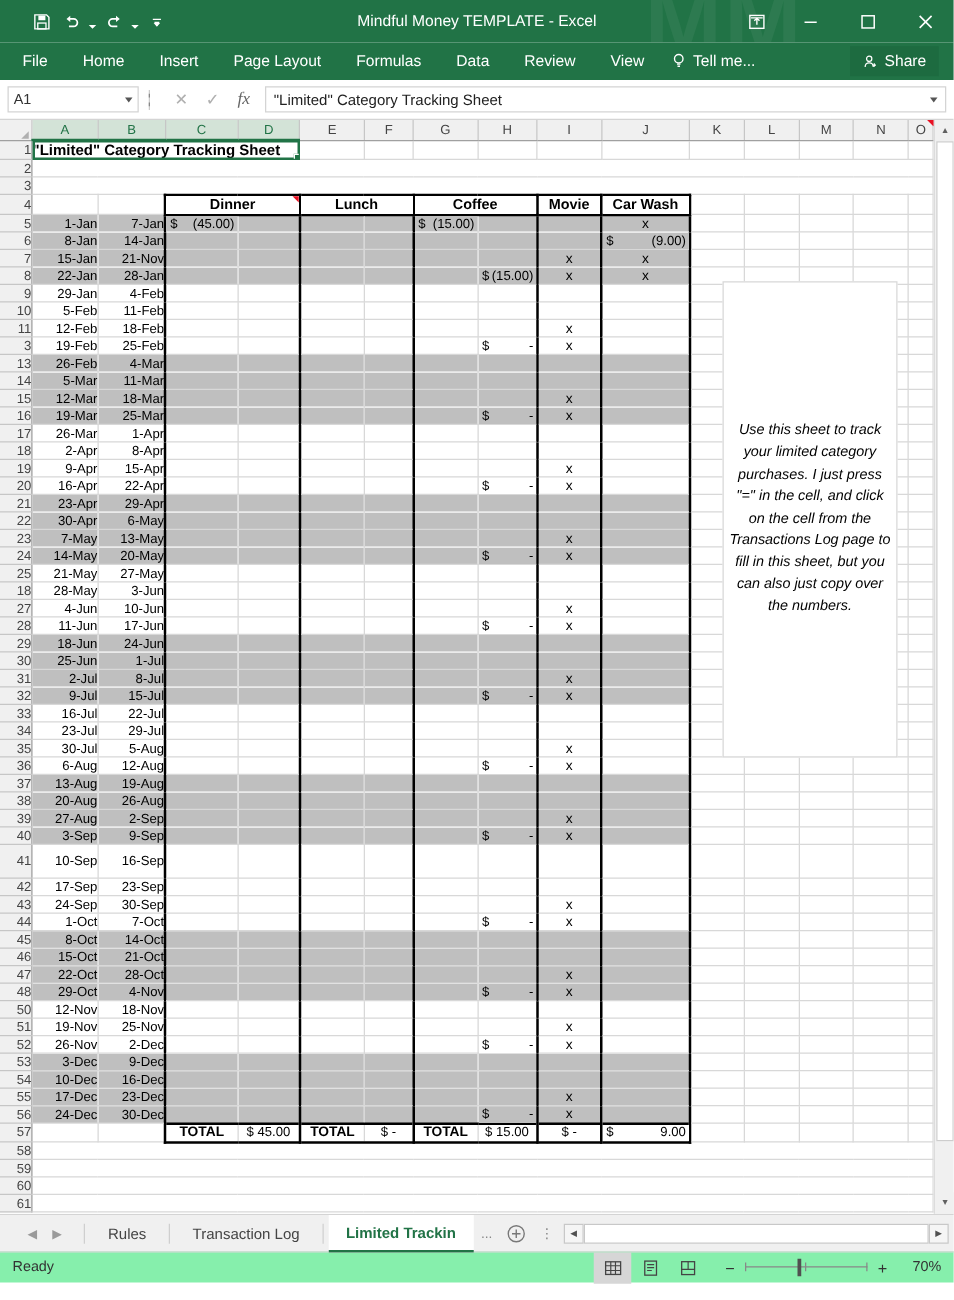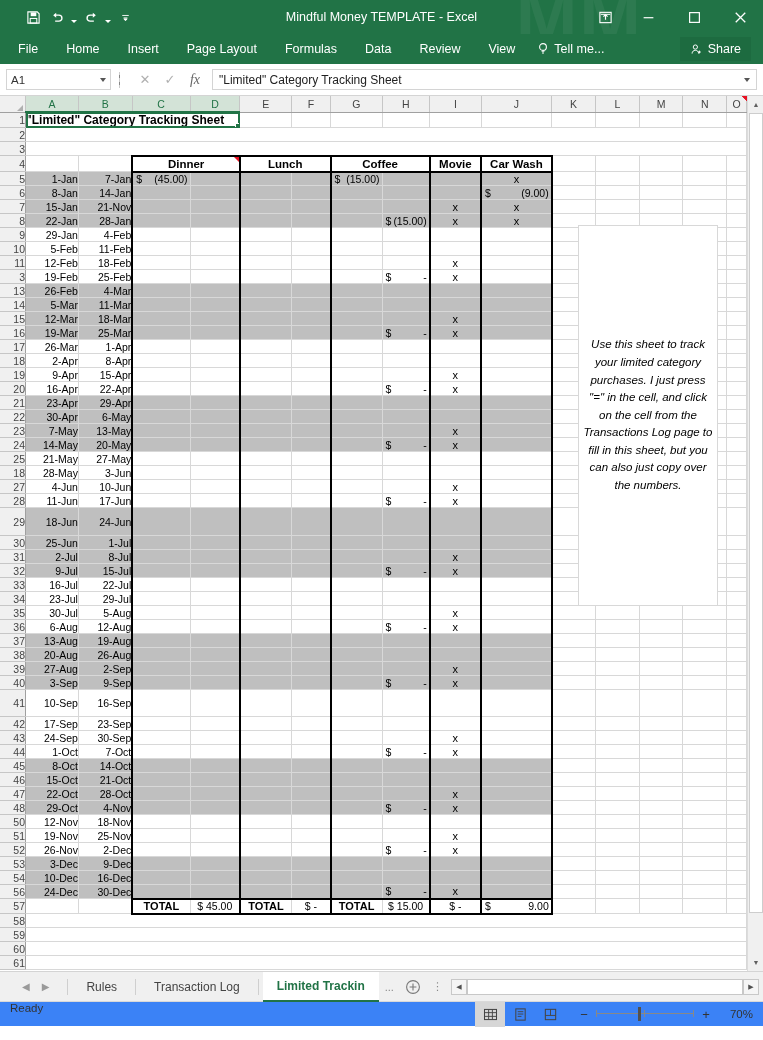--- a/index.html
+++ b/index.html
@@ -195,21 +195,21 @@
     border-bottom: 2px solid #217346;
   }
   .addsheet { width: 26px; display: flex; align-items: center; justify-content: center; color: #787878; }
   .tab-dots { color: #888; font-size: 11px; padding: 0 6px; letter-spacing: 0; }
   .hscroll { flex: 1; display: flex; align-items: center; margin: 0 4px 0 2px; }
   .hs-btn { width: 16px; height: 16px; border: 1px solid #c8c8c8; background:#f5f5f5; display:flex; align-items:center; justify-content:center; color:#505050; font-size: 7px;}
   .hs-track { flex: 1; height: 16px; border: 1px solid #c8c8c8; background: #fff; }
 
   
   .statusbar {
-    height: 25px; background: #3b82f6; display: flex; 
+    height: 25px; background: #86efac; display: flex; align-items: center;
     border-top: 1px solid #d9d9d9; font-size: 11.5px; color: #333;
     padding-left: 10px;
   }
   .sb-right { margin-left: auto; display: flex; align-items: center; gap: 0; padding-right: 10px;}
   .view-btn {
     width: 30px; height: 25px; display: flex; align-items: center;
     justify-content: center; color: #444;
   }
   .view-btn.active { background: #d6d6d6; }
   .zoomctl { display: flex; align-items: center; gap: 7px; margin-left: 14px; }
@@ -870,21 +870,21 @@
               <span class="amt">-</span>
             </td>
             <td class="cell ctr tbl-l tbl-r">x</td>
             <td class="cell tbl-r"></td>
             <td class="cell"></td>
             <td class="cell"></td>
             <td class="cell"></td>
             <td class="cell"></td>
             <td class="cell"></td>
           </tr>
-          <tr style="height: 28px;">
+          <tr style="height: 14px;">
             <td class="rhdr">29</td>
             <td class="cell dt shade">18-Jun</td>
             <td class="cell dt shade">24-Jun</td>
             <td class="cell shade tbl-l"></td>
             <td class="cell shade tbl-r"></td>
             <td class="cell shade tbl-l"></td>
             <td class="cell shade tbl-r"></td>
             <td class="cell shade tbl-l"></td>
             <td class="cell shade tbl-r"></td>
             <td class="cell ctr shade tbl-l tbl-r"></td>
@@ -1331,20 +1331,38 @@
             <td class="rhdr">54</td>
             <td class="cell dt shade">10-Dec</td>
             <td class="cell dt shade">16-Dec</td>
             <td class="cell shade tbl-l"></td>
             <td class="cell shade tbl-r"></td>
             <td class="cell shade tbl-l"></td>
             <td class="cell shade tbl-r"></td>
             <td class="cell shade tbl-l"></td>
             <td class="cell shade tbl-r"></td>
             <td class="cell ctr shade tbl-l tbl-r"></td>
+            <td class="cell shade tbl-r"></td>
+            <td class="cell"></td>
+            <td class="cell"></td>
+            <td class="cell"></td>
+            <td class="cell"></td>
+            <td class="cell"></td>
+          </tr>
+          <tr style="height: 14px;">
+            <td class="rhdr">55</td>
+            <td class="cell dt shade">17-Dec</td>
+            <td class="cell dt shade">23-Dec</td>
+            <td class="cell shade tbl-l"></td>
+            <td class="cell shade tbl-r"></td>
+            <td class="cell shade tbl-l"></td>
+            <td class="cell shade tbl-r"></td>
+            <td class="cell shade tbl-l"></td>
+            <td class="cell shade tbl-r"></td>
+            <td class="cell ctr shade tbl-l tbl-r">x</td>
             <td class="cell shade tbl-r"></td>
             <td class="cell"></td>
             <td class="cell"></td>
             <td class="cell"></td>
             <td class="cell"></td>
             <td class="cell"></td>
           </tr>
           <tr style="height: 14px;">
             <td class="rhdr">56</td>
             <td class="cell dt shade">24-Dec</td>

